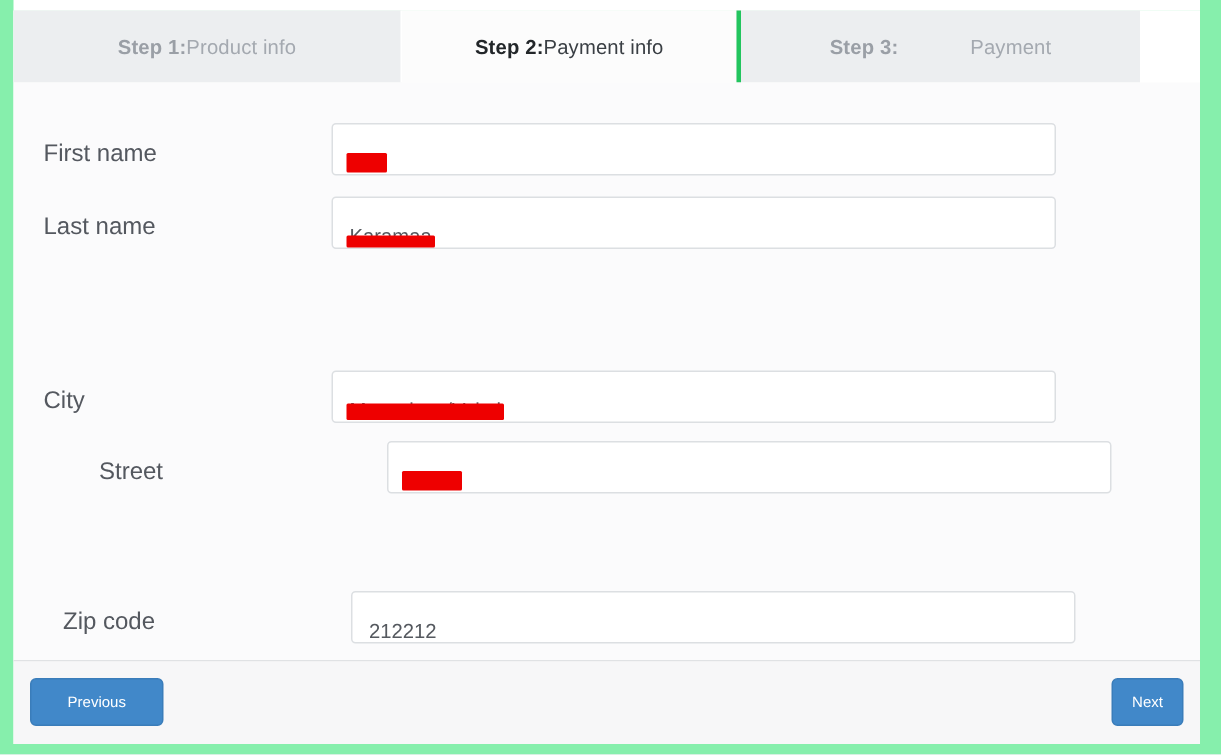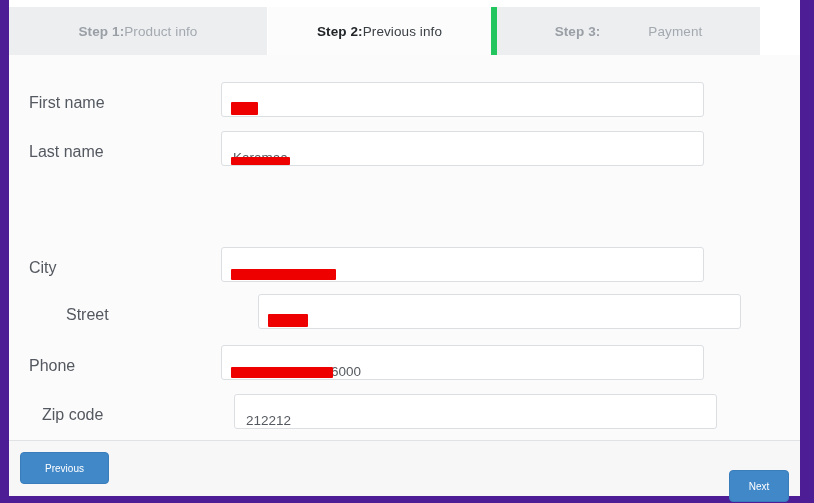--- a/index.html
+++ b/index.html
@@ -12,21 +12,21 @@
     background: #e7eaec;
     font-family: "Liberation Sans", sans-serif;
     overflow: hidden;
   }
 
   
   .page {
     position: relative;
     width: 814px;
     height: 503px;
-    background: #4c1d95;
+    background: #86efac;
   }
 
   
   .top-strip {
     position: absolute;
     left: 9px;
     top: 0;
     width: 791px;
     height: 7px;
     background: #ffffff;
@@ -63,21 +63,21 @@
   .tab-2 { width: 223px; }
   .tab-3 { width: 269px; }
 
   .tab.inactive {
     background: #eceef0;
     color: #a4a9b0;
     border-right: 1px solid #ffffff;
   }
   .tab.inactive.last {
     border-right: none;
-    border-left: 6px solid #22c55e;
+    border-left: 3px solid #22c55e;
     gap: 48px;
   }
   .tab.active {
     background: #fcfcfc;
     color: #3a3f44;
   }
   .tab .step-num {
     font-weight: bold;
   }
   .tab.inactive .step-num { color: #9a9fa6; }
@@ -217,41 +217,41 @@
     color: #ffffff;
     font-size: 10px;
     font-family: "Liberation Sans", sans-serif;
     display: flex;
     align-items: center;
     justify-content: center;
     cursor: pointer;
     user-select: none;
   }
   .btn-prev { left: 11px; width: 89px; }
-  .btn-next { right: 11px; width: 60px; margin-top: 18px; }
+  .btn-next { right: 11px; width: 48px; }
 </style>
 </head>
 <body>
 
 <div class="page">
 
   <div class="top-strip"></div>
 
   <div class="wizard">
 
     <div class="tabs">
 
       <div class="tab inactive tab-1">
         <span class="step-num">Step 1:</span>
           <span class="step-label"> Product info</span>
       </div>
 
       <div class="tab active tab-2">
         <span class="step-num">Step 2:</span>
-          <span class="step-label"> Previous info</span>
+          <span class="step-label"> Payment info</span>
       </div>
 
       <div class="tab inactive last tab-3">
         <span class="step-num">Step 3:</span>
           <span class="step-label"> Payment</span>
       </div>
 
     </div>
 
     <div class="form-body">
@@ -286,29 +286,20 @@
 
       <div class="form-row row-4">
         <div class="field-label">Street</div>
         <div class="field-control">
           <span class="val-wrap">
             <span class="redacted-text red-full">Gaiba</span>
           </span>
         </div>
       </div>
 
-      <div class="form-row row-5">
-        <div class="field-label">Phone</div>
-        <div class="field-control">
-          <span class="val-wrap">
-            <span class="redacted-text red-mid">+371234567890</span>
-              <span class="plain-text">6000</span>
-          </span>
-        </div>
-      </div>
 
       <div class="form-row row-6">
         <div class="field-label">Zip code</div>
         <div class="field-control">
           <span class="plain-text">212212</span>
         </div>
       </div>
 
     </div>
 

